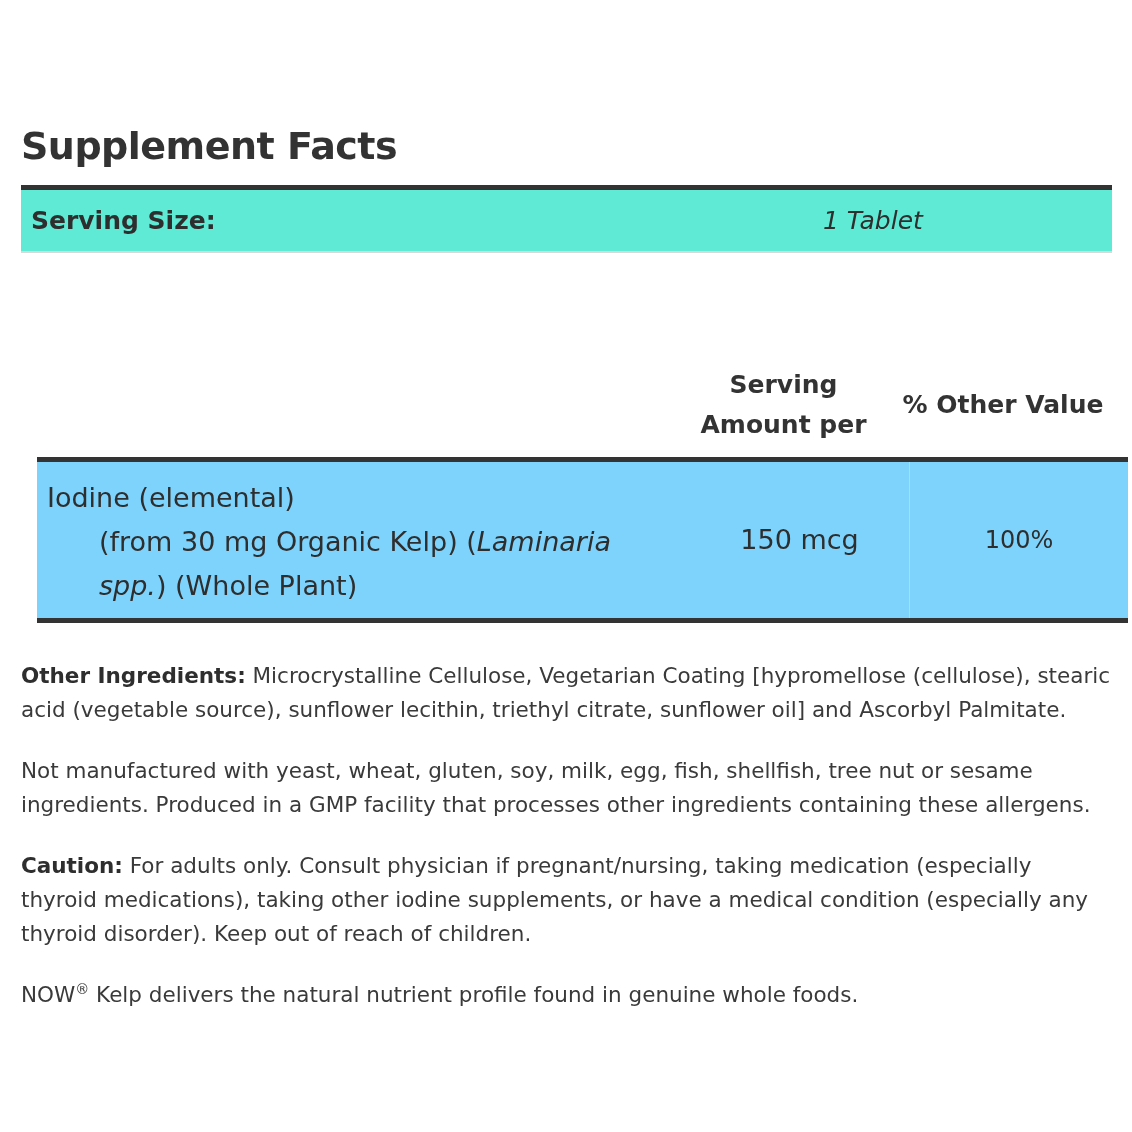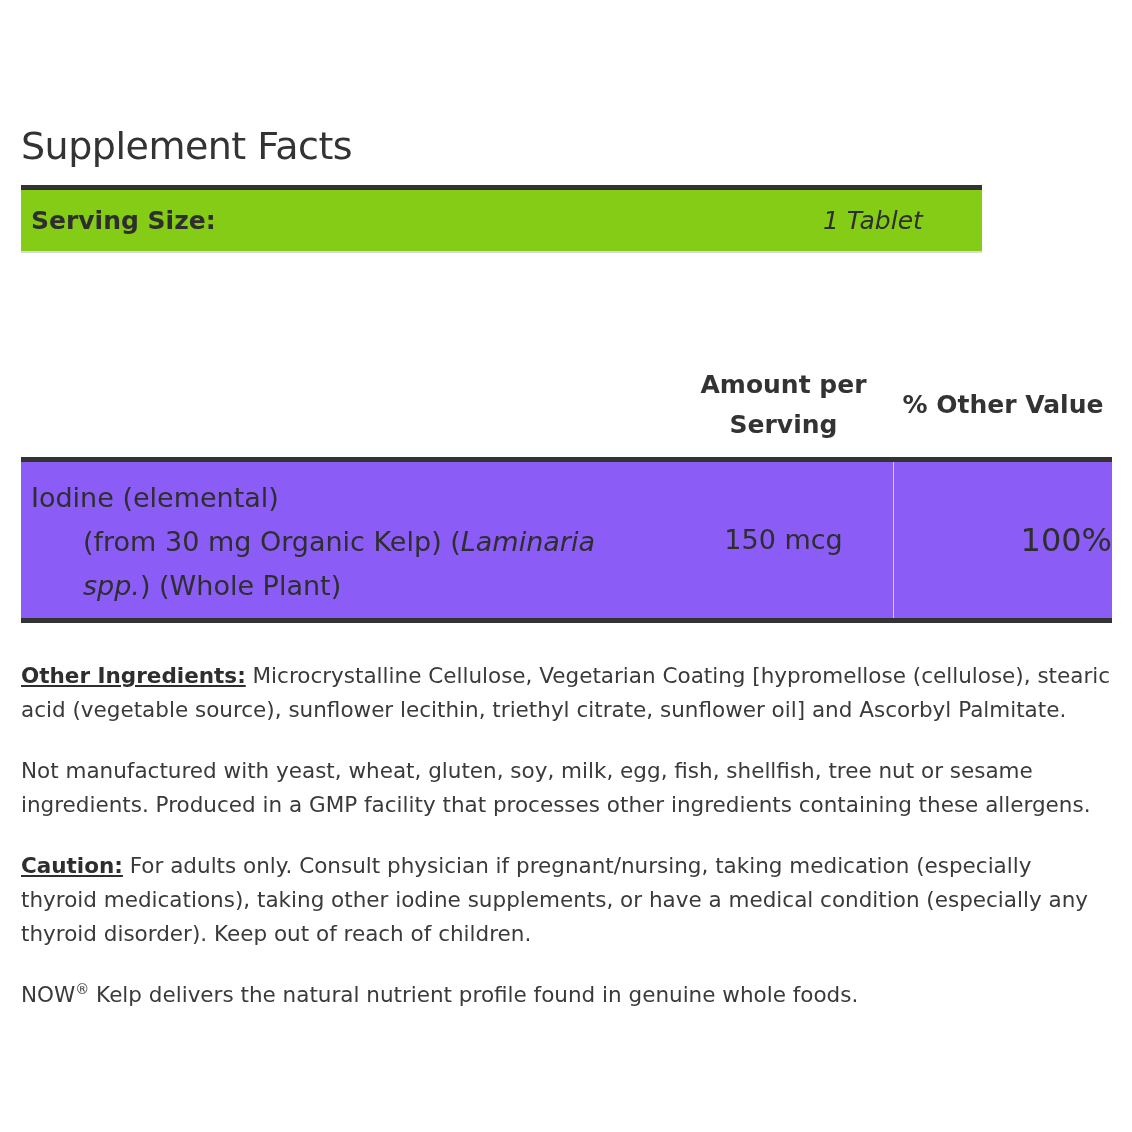--- a/index.html
+++ b/index.html
@@ -3,27 +3,27 @@
 <meta charset="utf-8">
 <style>
   html, body { margin: 0; padding: 0; background: #ffffff; }
   body {
     width: 1132px; height: 1132px; overflow: hidden; position: relative;
     font-family: "DejaVu Sans", sans-serif; color: #333333;
   }
   .page { position: absolute; left: 21px; top: 0; width: 1091px; }
   .title {
     position: absolute; top: 122px; left: 0;
-    font-size: 38px; font-weight: normal; color: #333333; letter-spacing: -0.5px;
+    font-size: 38px; font-weight: bold; color: #333333; letter-spacing: -0.5px;
     margin: 0; line-height: 48px;
   }
   .serving-table {
-    position: absolute; top: 185px; left: 0; width: 961px;
+    position: absolute; top: 185px; left: 0; width: 1091px;
     border-top: 5px solid #333333;
-    background: #84cc16;
+    background: #5eead4;
   }
   .srow {
     position: relative; height: 61px; border-bottom: 2px solid #d9d9d9;
     font-size: 25px; line-height: 61px;
   }
   .srow .lbl { position: absolute; left: 10px; font-weight: bold; color: #2e2e2e; }
   .srow .val { position: absolute; left: 802px; color: #2e2e2e; font-style: italic; }
 
   .nut-head {
     position: absolute; top: 360px; left: 0; width: 1091px; height: 97px;
@@ -31,65 +31,65 @@
   }
   .nut-head .amt {
     position: absolute; left: 670px; width: 185px; top: 5px;
     text-align: center; line-height: 40px;
   }
   .nut-head .dv {
     position: absolute; left: 873px; width: 218px; top: 25px;
     text-align: center; line-height: 40px;
   }
   .nut-table {
-    position: absolute; top: 457px; left: 0; width: 1091px; height: 156px;
+    position: absolute; top: 457px; left: 16px; width: 1091px; height: 156px;
     border-top: 5px solid #333333; border-bottom: 5px solid #333333;
-    background: #8b5cf6;
+    background: #7dd3fc;
   }
   .nut-table .name {
     position: absolute; left: 10px; top: 14px; width: 640px;
     font-size: 27px; line-height: 44px; color: #2e2e2e;
   }
   .nut-table .sub { padding-left: 52px; }
   .nut-table .amt {
     position: absolute; left: 670px; width: 185px; top: 0; height: 156px;
     text-align: center; line-height: 156px; font-size: 27px; color: #2e2e2e;
   }
   .nut-table .divider {
     position: absolute; left: 872px; top: 0; height: 156px; width: 1px; background: #d0d0d0;
   }
   .nut-table .dv {
     position: absolute; left: 873px; width: 218px; top: 0; height: 156px;
-    text-align: right; line-height: 156px; font-size: 32px; color: #2e2e2e;
+    text-align: center; line-height: 156px; font-size: 24px; color: #2e2e2e;
   }
 
   .para {
     position: absolute; left: 0; width: 1091px;
     font-size: 21.5px; line-height: 34px; color: #3a3a3a; margin: 0;
   }
-  .para b { color: #2e2e2e; text-decoration: underline; }
+  .para b { color: #2e2e2e; }
   sup { font-size: 14px; line-height: 0; vertical-align: super; }
 </style>
 </head>
 <body>
 
 <div class="page">
   <h1 class="title">Supplement Facts</h1>
 
   <div class="serving-table">
     <div class="srow">
       <span class="lbl">Serving Size:</span>
       <span class="val">1 Tablet</span>
     </div>
   </div>
 
   <div class="nut-head">
     <div class="amt">
+      <div>Serving</div>
       <div>Amount per</div>
-      <div>Serving</div>
     </div>
     <div class="dv">% Other Value</div>
   </div>
 
   <div class="nut-table">
     <div class="name">
       <div>Iodine (elemental)</div>
       <div class="sub"><span>(from 30 mg Organic Kelp) (</span><i>Laminaria</i></div>
       <div class="sub"><i>spp.</i><span>) (Whole Plant)</span></div>
     </div>

